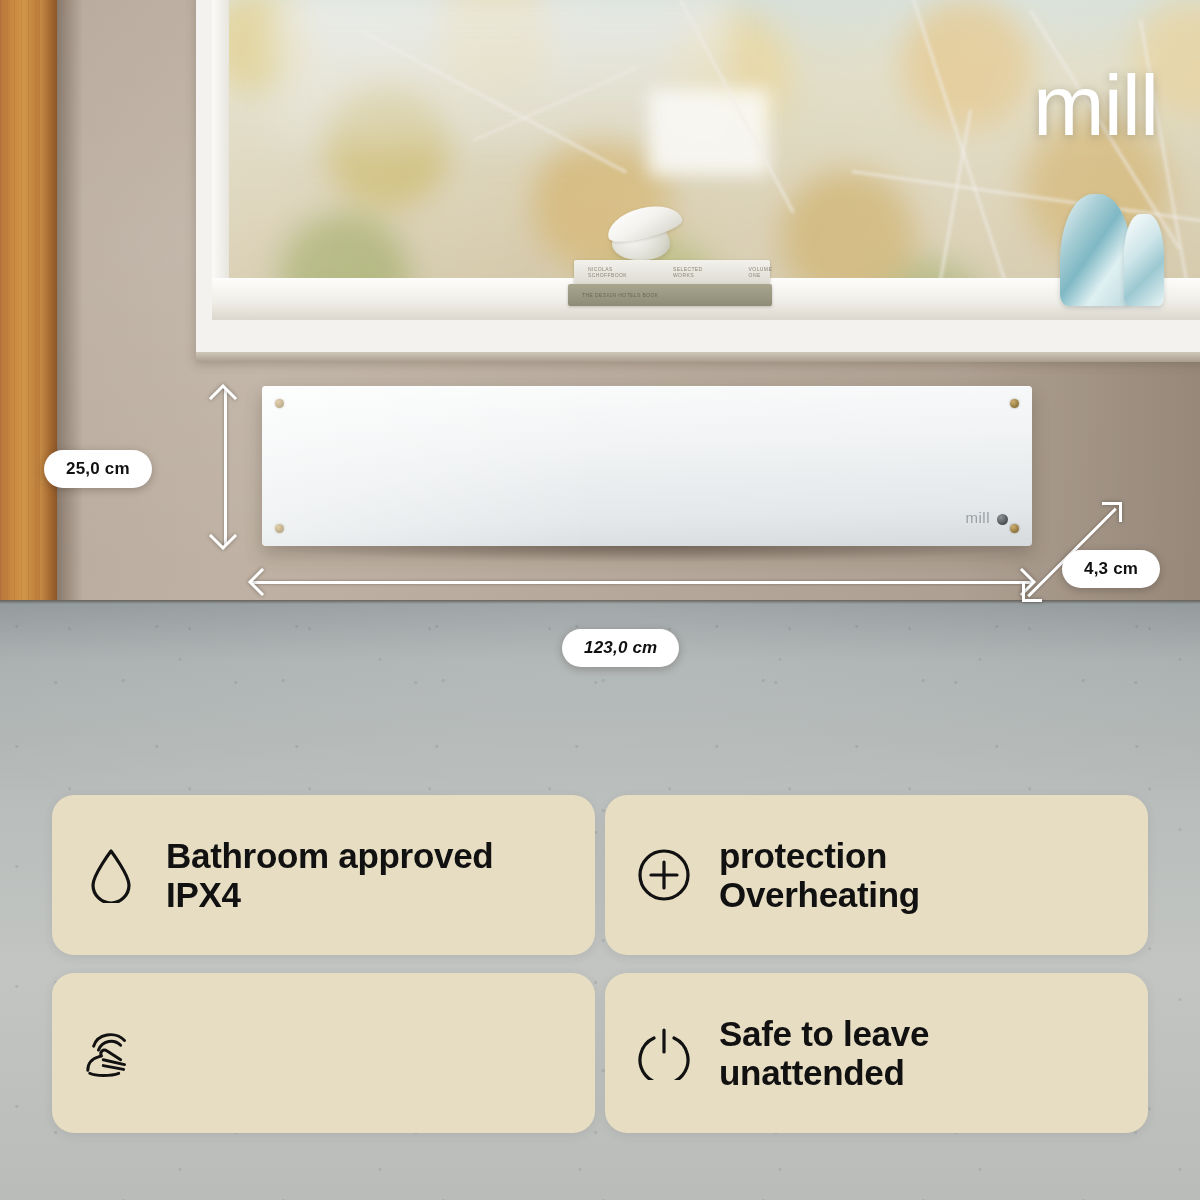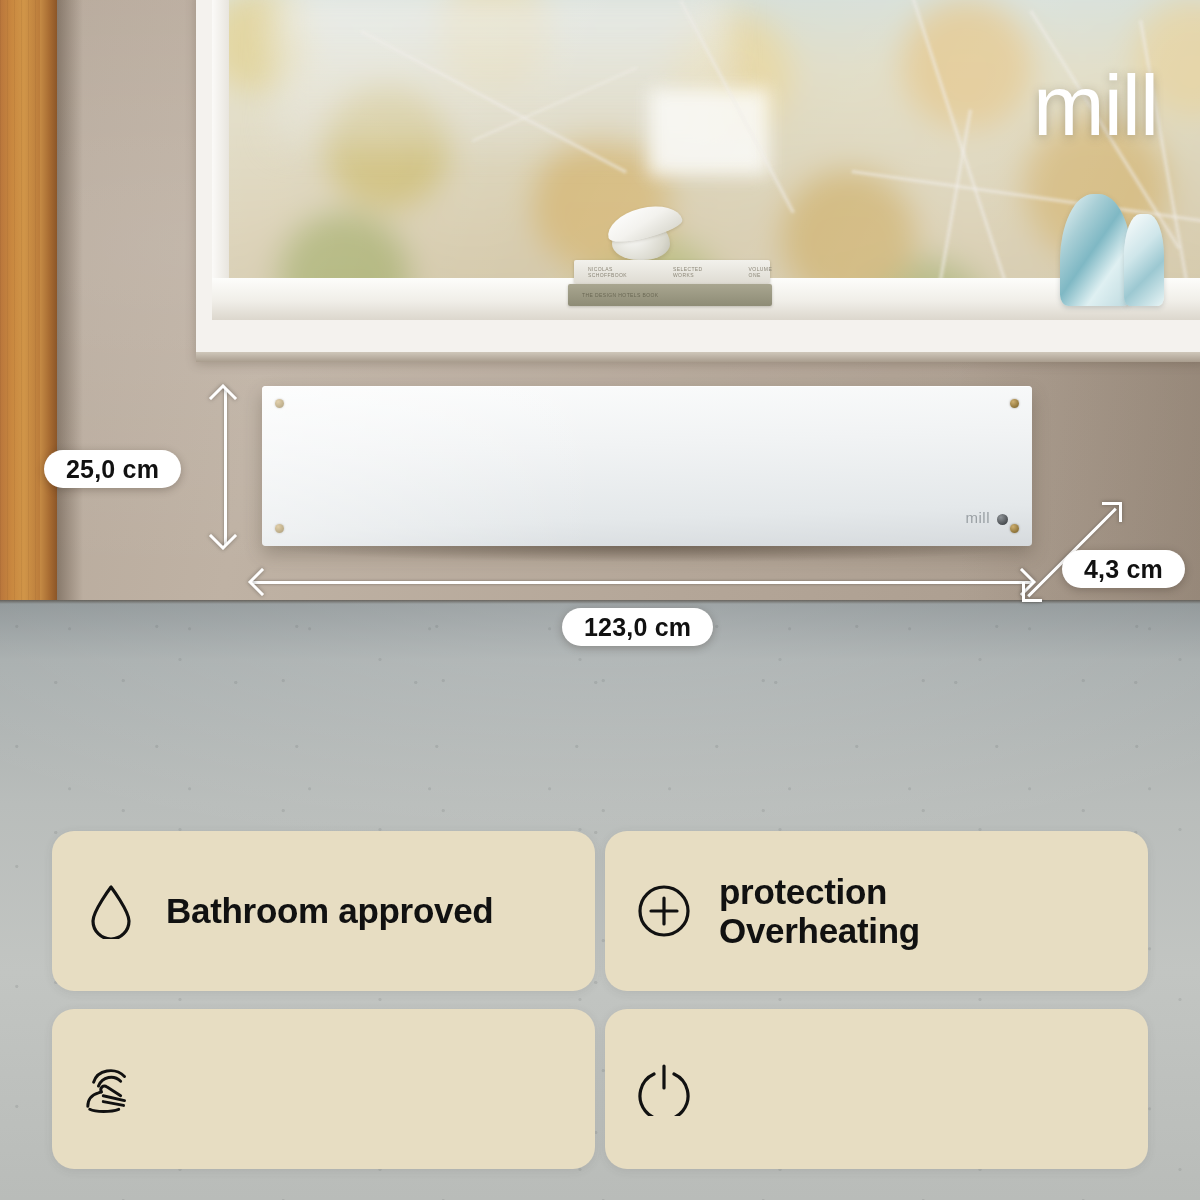--- a/index.html
+++ b/index.html
@@ -207,37 +207,37 @@
   }
 
   
   .dim-arrow { position:absolute; }
   .dim-line { position:absolute; background:#ffffff; box-shadow:0 0 3px rgba(0,0,0,.35); }
   .ah { position:absolute; width:20px; height:20px; border-left:3px solid #fff; border-top:3px solid #fff; filter:drop-shadow(0 0 2px rgba(0,0,0,.35)); }
 
   .pill {
     position:absolute; display:flex; align-items:center; justify-content:center;
     background:#fff; border-radius:999px; height:38px; padding:0 22px;
-    font-size:25px; font-weight:700; color:#111; letter-spacing:.2px;
+    font-size:17px; font-weight:700; color:#111; letter-spacing:.2px;
     box-shadow:0 2px 8px rgba(40,30,20,.28);
     white-space:nowrap;
   }
 
   
   .brand {
     position:absolute; right:42px; top:62px;
     color:#fff; font-size:86px; line-height:1; letter-spacing:-1px;
     font-weight:400;
     text-shadow:0 2px 10px rgba(90,80,60,.35);
   }
 
   
   .cards {
     position:absolute; left:52px; top:795px; width:1096px;
-    display:grid; grid-template-columns:1fr 1fr; gap:18px 10px;margin-top:36px;
+    display:grid; grid-template-columns:1fr 1fr; gap:18px 10px;
   }
   .card {
     background:#e7ddc2; border-radius:22px; height:160px;
     display:flex; align-items:center; gap:26px; padding:0 30px;
     box-shadow:0 2px 10px rgba(60,60,60,.10);
   }
   .card-icon { flex:0 0 auto; width:58px; height:58px; display:flex; align-items:center; justify-content:center; }
   .card-icon svg { display:block; }
   .card-text { font-size:35px; font-weight:700; line-height:1.12; color:#111; letter-spacing:-.3px; }
 </style>
@@ -321,39 +321,40 @@
     <div class="ah" style="left:-0.5px; top:0px; transform:rotate(45deg);"></div>
     <div class="ah" style="left:-0.5px; bottom:0px; transform:rotate(-135deg);"></div>
   </div>
   <div class="pill" style="left:44px; top:450px;">25,0 cm</div>
 
   <div class="dim-arrow" style="left:252px; top:570px; width:780px; height:24px;">
     <div class="dim-line" style="left:0; top:11px; width:780px; height:3px;"></div>
     <div class="ah" style="left:0px; top:1.5px; transform:rotate(-45deg);"></div>
     <div class="ah" style="right:0px; top:1.5px; transform:rotate(135deg);"></div>
   </div>
-  <div class="pill" style="left:562px; top:608px;">123,0 cm</div>
+  <div class="pill" style="left:562px; top:629px;font-style:italic;">123,0 cm</div>
 
   <div class="dim-arrow" style="left:1028px; top:508px; width:88px; height:88px;">
     <div class="dim-line" style="left:-18px; top:43px; width:124px; height:3px; transform:rotate(-45deg);"></div>
     <div class="ah" style="right:-6px; top:-6px; transform:rotate(90deg);"></div>
     <div class="ah" style="left:-6px; bottom:-6px; transform:rotate(-90deg);"></div>
   </div>
   <div class="pill" style="left:1062px; top:550px;">4,3 cm</div>
 
   <div class="cards">
 
     <div class="card">
       <span class="card-icon">
         <svg width="46" height="56" viewBox="0 0 46 56">
           <path d="M23 4 C23 4 5 28 5 38 a18 18 0 0 0 36 0 C41 28 23 4 23 4 Z" fill="none" stroke="#111" stroke-width="3.2" stroke-linejoin="round"></path>
         </svg>
       </span>
       <div class="card-text">
         <div>Bathroom approved</div>
+        <div>IPX4</div>
       </div>
     </div>
 
     <div class="card">
       <span class="card-icon">
         <svg width="54" height="54" viewBox="0 0 54 54">
           <circle cx="27" cy="27" r="24" fill="none" stroke="#111" stroke-width="3.2"></circle>
           <path d="M27 14 V40 M14 27 H40" fill="none" stroke="#111" stroke-width="3.2" stroke-linecap="round"></path>
         </svg>
       </span>
@@ -379,16 +380,20 @@
       </div>
     </div>
 
     <div class="card">
       <span class="card-icon">
         <svg width="54" height="54" viewBox="0 0 54 54">
           <path d="M17 12 A24 24 0 1 0 37 12" fill="none" stroke="#111" stroke-width="3.2" stroke-linecap="round"></path>
           <path d="M27 4 V26" fill="none" stroke="#111" stroke-width="3.2" stroke-linecap="round"></path>
         </svg>
       </span>
+      <div class="card-text">
+        <div>Safe to leave</div>
+        <div>unattended</div>
+      </div>
     </div>
 
   </div>
 </div>
 
 </body></html>

